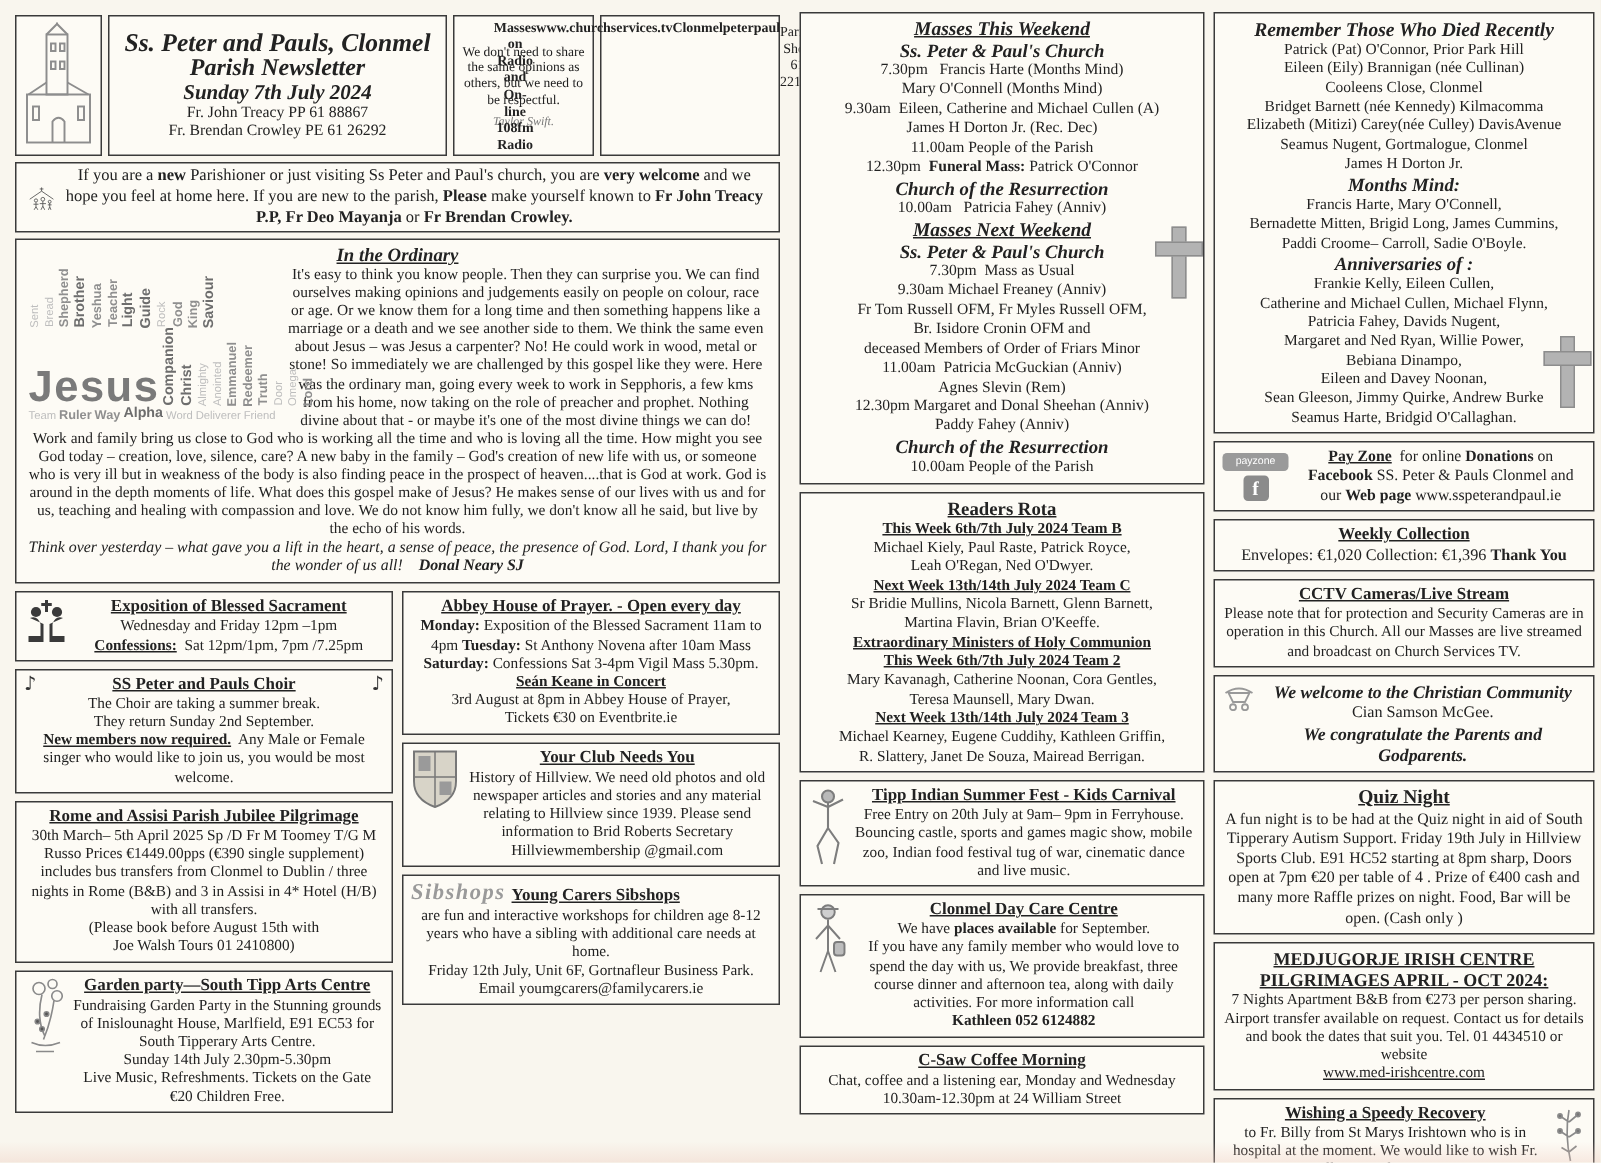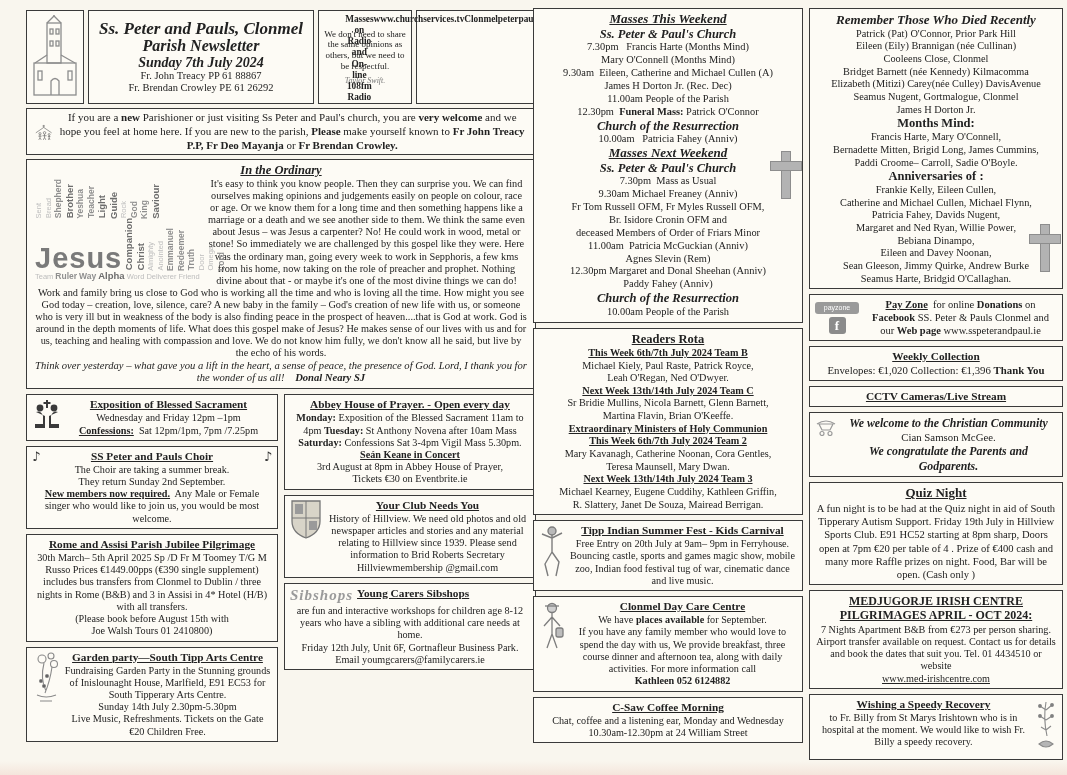--- a/index.html
+++ b/index.html
@@ -1,20 +1,20 @@
 <!DOCTYPE html>
 <html><head>
 <meta charset="utf-8">
 <style>
   html,body{margin:0;padding:0;}
   body{width:1067px;height:775px;background:#efe9dd;font-family:"Liberation Serif",serif;color:#222;}
   .sheet{position:relative;width:1067px;height:775px;background:#f9f6ee;overflow:hidden;}
   .scan-edge{position:absolute;left:0;bottom:0;width:100%;height:14px;background:linear-gradient(to bottom,rgba(249,246,238,0),rgba(236,199,186,.35));}
   .box{border:1.6px solid #3a3a3a;background:#fdfbf5;padding:3px 5px;text-align:center;box-sizing:border-box;}
-  .page-left{position:absolute;left:26px;top:10px;width:510px;}
+  .page-left{position:absolute;left:10px;top:10px;width:510px;}
   .page-right{position:absolute;left:533px;top:8px;width:530px;display:flex;gap:6px;align-items:flex-start;}
   
   .hdr{display:flex;gap:4px;align-items:stretch;height:94px;}
   .church-box{width:58px;flex:none;display:flex;align-items:center;justify-content:center;padding:1px;}
   .mast{flex:1;display:flex;flex-direction:column;justify-content:center;}
   .mast-t1{font-style:italic;font-weight:bold;font-size:17px;line-height:1.05;}
   .mast-t2{font-style:italic;font-weight:bold;font-size:16px;line-height:1.05;}
   .mast-t3{font-style:italic;font-weight:bold;font-size:14px;line-height:1.1;}
   .mast-c{font-size:10.5px;line-height:1.15;}
   .qbox{width:94px;flex:none;font-size:9px;line-height:1.2;display:flex;flex-direction:column;justify-content:center;}
@@ -45,21 +45,21 @@
   .sec-body{font-size:10.2px;line-height:1.2;margin-top:1px;}
   .iconrow{display:flex;align-items:flex-start;gap:3px;}
   .iconrow .txt{flex:1;}
   .note{font-family:"DejaVu Sans",sans-serif;color:#333;font-size:13px;}
   
   .rp-a{width:270px;}.rp-b{width:254px;}
   .m-title{font-weight:bold;font-style:italic;text-decoration:underline;font-size:13px;line-height:1.15;}
   .m-church{font-weight:bold;font-style:italic;font-size:12.5px;line-height:1.15;text-align:center;}
   .m-lines{font-size:10.4px;line-height:1.24;}
   .r-title{font-weight:bold;font-style:italic;font-size:13px;line-height:1.2;}
-  .r-sub{font-weight:bold;font-size:12.5px;line-height:1.2;}
+  .r-sub{font-weight:bold;font-style:italic;font-size:12.5px;line-height:1.2;}
   .r-lines{font-size:10.3px;line-height:1.23;}
   .cross{position:absolute;width:30px;height:46px;}
   .cross .v{position:absolute;left:11px;top:0;width:8px;height:46px;background:#b3b3b3;border:1px solid #8d8d8d;}
   .cross .h{position:absolute;left:0;top:10px;width:30px;height:8px;background:#b3b3b3;border:1px solid #8d8d8d;}
   .pz-wrap{display:flex;gap:5px;align-items:center;}
   .pz-icons{display:flex;flex-direction:column;gap:3px;align-items:center;flex:none;}
   .pz-logo{width:44px;height:12px;background:#9a9a9a;border-radius:3px;color:#fff;font-family:"Liberation Sans",sans-serif;font-size:7px;line-height:12px;text-align:center;}
   .fb{width:17px;height:17px;background:#8b8b8b;border-radius:3px;color:#fff;font-weight:bold;font-size:13px;line-height:17px;text-align:center;}
   .comm-line{font-weight:bold;font-style:italic;font-size:11.8px;line-height:1.25;}
   .comm-name{font-size:10.8px;line-height:1.2;}
@@ -245,21 +245,21 @@
               <rect x="19" y="22" width="8" height="9" fill="#9a9a9a"></rect>
           </svg>
           <div class="txt">
             <div class="sec-title">Your Club Needs  You</div>
             <div class="sec-body">History of Hillview. We need old photos and old newspaper articles and stories and any material relating to Hillview since 1939. Please send information to Brid Roberts Secretary  Hillviewmembership @gmail.com</div>
           </div>
         </div>
 
 
         <div class="box sec">
-          <div style="display:flex;align-items:flex-start;gap:4px;">
+          <div style="display:flex;align-items:flex-end;gap:4px;">
             <span style="font-style:italic;font-weight:bold;color:#9a9a9a;font-size:15px;letter-spacing:1px;flex:none;">Sibshops</span>
             <span class="sec-title">Young Carers Sibshops</span>
           </div>
           <div class="sec-body">are fun and interactive workshops for children age 8-12 years who have a sibling with additional care needs at home.<br>Friday 12th July, Unit 6F, Gortnafleur Business Park. Email  youmgcarers@familycarers.ie</div>
         </div>
 
       </div>
     </div>
   </div>
 
@@ -349,20 +349,21 @@
         </div>
       </div>
 
       <div class="box sec">
         <div class="sec-title">Weekly Collection</div>
         <div class="sec-body" style="font-size:10.8px;">Envelopes: €1,020 Collection: €1,396 <b>Thank You</b></div>
       </div>
 
       <div class="box sec">
         <div class="sec-title">CCTV Cameras/Live Stream</div>
+        <div class="sec-body">Please note that for protection and Security  Cameras are in operation in this Church. All our Masses are live streamed and broadcast on Church Services TV.</div>
       </div>
 
       <div class="box sec">
         <div style="display:flex;gap:3px;align-items:flex-start;">
           <svg width="22" height="20" viewBox="0 0 22 20">
             <g stroke="#999" fill="none" stroke-width="1.2">
               <path d="M2 8 Q11 2 20 8"></path>
                 <path d="M4 8 L18 8 L15 14 L7 14 Z"></path>
               <circle cx="7" cy="17.5" r="2"></circle>
                 <circle cx="15" cy="17.5" r="2"></circle>

